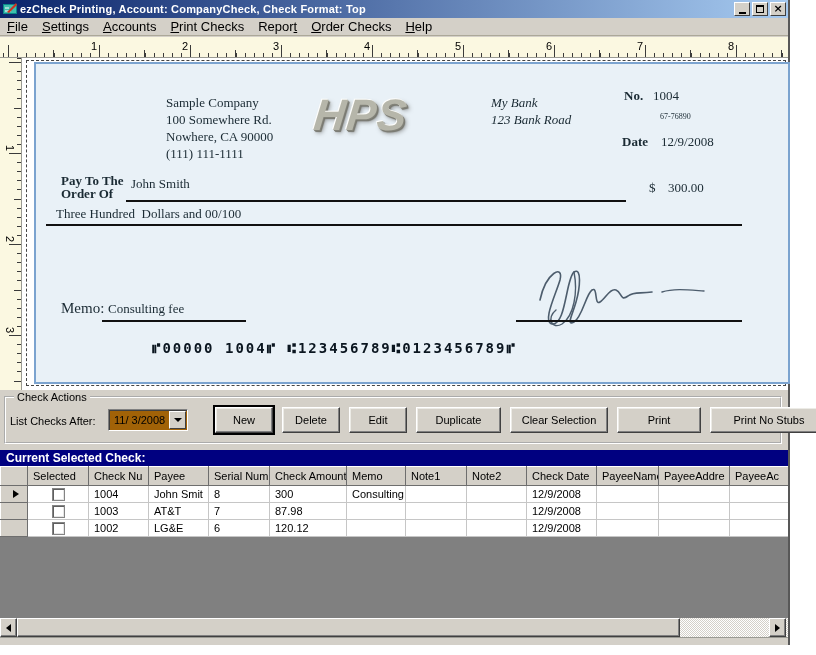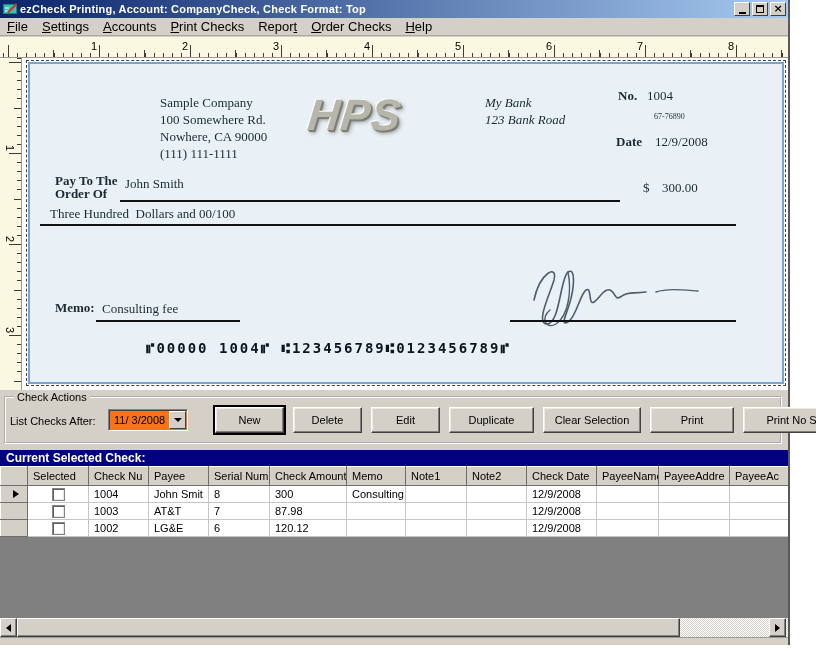--- a/index.html
+++ b/index.html
@@ -48,66 +48,66 @@
       repeating-linear-gradient(180deg, #3a3a3a 0 1px, transparent 1px 9.1px);
     background-size: 12px auto, 7px auto, 4px auto;
     background-position: right 4px, right 4px, right 4px;
     background-repeat: repeat-y, repeat-y, repeat-y; }
   .rnum-left { position:absolute; right:5px; width:14px; height:14px; font-size:11px; color:#000;
                transform:rotate(90deg); text-align:center; }
 
   
   #paper { position:absolute; left:22px; top:58px; width:766px; height:332px; background:#fff; }
   #check-outer { position:absolute; left:4px; top:2px; width:760px; height:326px; border:1px dashed #444; }
-  #check { position:absolute; left:1px; top:1px; width:756px; height:322px; background:var(--check_bg);
+  #check { position:absolute; left:7px; top:1px; width:756px; height:322px; background:var(--check_bg);
            border:2px solid var(--check_border); font-family:"Liberation Serif", serif; color:#1a2a33; }
   .abs { position:absolute; }
   #company-block { left:130px; top:30px; font-size:13px; line-height:17px; }
   #hps-logo { left:278px; top:26px; font-family:"Liberation Sans", sans-serif; font-style:italic; font-weight:bold;
               font-size:44px; color:#b6b6aa; letter-spacing:1px; transform:skew(-6deg);
               text-shadow:-1px -1px 0 #fdfdfb, 1px 1px 0 #83837a, 2px 2px 1px #76766e, 3px 3px 4px rgba(90,90,85,.55); }
   #bank-block { left:455px; top:30px; font-size:13px; line-height:17px;font-style:italic; }
   #no-label { left:588px; top:24px; font-weight:bold; font-size:13px; }
   #check-number { left:617px; top:24px; font-size:13px; }
   #fraction { left:624px; top:48px; font-size:8px; letter-spacing:0; }
   #date-label { left:586px; top:70px; font-weight:bold; font-size:13px; }
   #date-value { left:625px; top:70px; font-size:13px; }
   #pay-label { left:25px; top:110px; font-weight:bold; font-size:13px; line-height:13px; }
   #payee-name { left:95px; top:112px; font-size:13px; }
   #payee-line { left:90px; top:136px; width:500px; height:2px; background:#111; }
   #dollar-sign { left:613px; top:116px; font-size:13px; }
   #amount-value { left:632px; top:116px; font-size:13px; }
   #amount-words { left:20px; top:142px; font-size:13px; white-space:pre; }
   #amount-line { left:10px; top:160px; width:696px; height:2px; background:#111; }
-  #memo-label { left:25px; top:236px; font-weight:bold; font-size:13px; }
+  #memo-label { left:25px; top:236px; font-weight:normal; font-size:15px; }
   #memo-value { left:72px; top:237px; font-size:13px; }
   #memo-line { left:66px; top:256px; width:144px; height:2px; background:#111; }
   #sig-line { left:480px; top:256px; width:226px; height:2px; background:#111; }
   #signature { left:486px; top:194px; width:226px; height:70px; }
   #micr-line { left:116px; top:276px; font-family:"DejaVu Sans Mono", monospace; font-weight:bold;
                font-size:14px; letter-spacing:2px; color:#0b1620; }
 
   
   #actions { position:absolute; left:0; top:390px; width:788px; height:59px; background:#d4d0c8; }
   #actions-box { position:absolute; left:4px; top:6px; width:778px; height:48px; border:2px groove #ffffff; }
   #actions-label { position:absolute; left:8px; top:-7px; background:#d4d0c8; padding:0 3px; font-size:11px; }
   #list-label { position:absolute; left:10px; top:25px; font-size:11px; }
-  #date-combo { position:absolute; left:108px; top:19px; width:80px; height:22px; background:#f97316;
+  #date-combo { position:absolute; left:108px; top:19px; width:80px; height:22px; background:#a16207;
                 border:1px solid; border-color:#808080 #fff #fff #808080; box-shadow:inset 1px 1px 0 #404040; display:flex; }
   #date-combo-text { flex:1; font-size:11px; padding:4px 0 0 5px; }
   #combo-btn { width:17px; height:18px; margin:1px 1px 0 0; background:#d4d0c8; border:1px solid; border-color:#fff #404040 #404040 #fff;
                display:flex; align-items:center; justify-content:center; }
   .tri-down { width:0; height:0; border-left:4px solid transparent; border-right:4px solid transparent; border-top:4px solid #000; }
   #btn-row { position:absolute; left:215px; top:17px; display:flex; gap:9px; }
   .btn { height:26px; background:#d4d0c8; border:1px solid; border-color:#fff #404040 #404040 #fff;
          box-shadow:inset -1px -1px 0 #808080, inset 1px 1px 0 #ecebe6; font-size:11px; color:#000;
          display:flex; align-items:center; justify-content:center; font-family:"Liberation Sans", sans-serif; }
   .btn.focused { outline:2px solid #000; outline-offset:0; }
   .btn.focused::after { content:""; position:absolute; } 
-  .w58{width:69px}.w68{width:85px}.w98{width:98px}.w62{width:84px}.w114{width:118px}
+  .w58{width:58px}.w68{width:85px}.w98{width:98px}.w62{width:84px}.w114{width:118px}
 
   
   #navy-bar { position:absolute; left:0; top:450px; width:788px; height:16px; background:var(--navy);
               color:#fff; font-size:12px; font-weight:bold; padding:1px 0 0 6px; }
   #grid-wrap { position:absolute; left:0; top:466px; width:788px; height:152px; background:var(--grid_fill); overflow:hidden; }
   table { border-collapse:collapse; table-layout:fixed; width:789px; }
   th { background:#d4d0c8; border:1px solid; border-color:#fff #6e6e6e #6e6e6e #fff; font-weight:normal;
        font-size:11px; text-align:left; padding:3px 2px 3px 5px; height:15px; white-space:nowrap; overflow:hidden; }
   td { background:#fff; border-right:1px solid #c6c6c6; border-bottom:1px solid #c6c6c6; font-size:11px;
        height:17px; padding:0 2px 0 5px; white-space:nowrap; overflow:hidden; }

